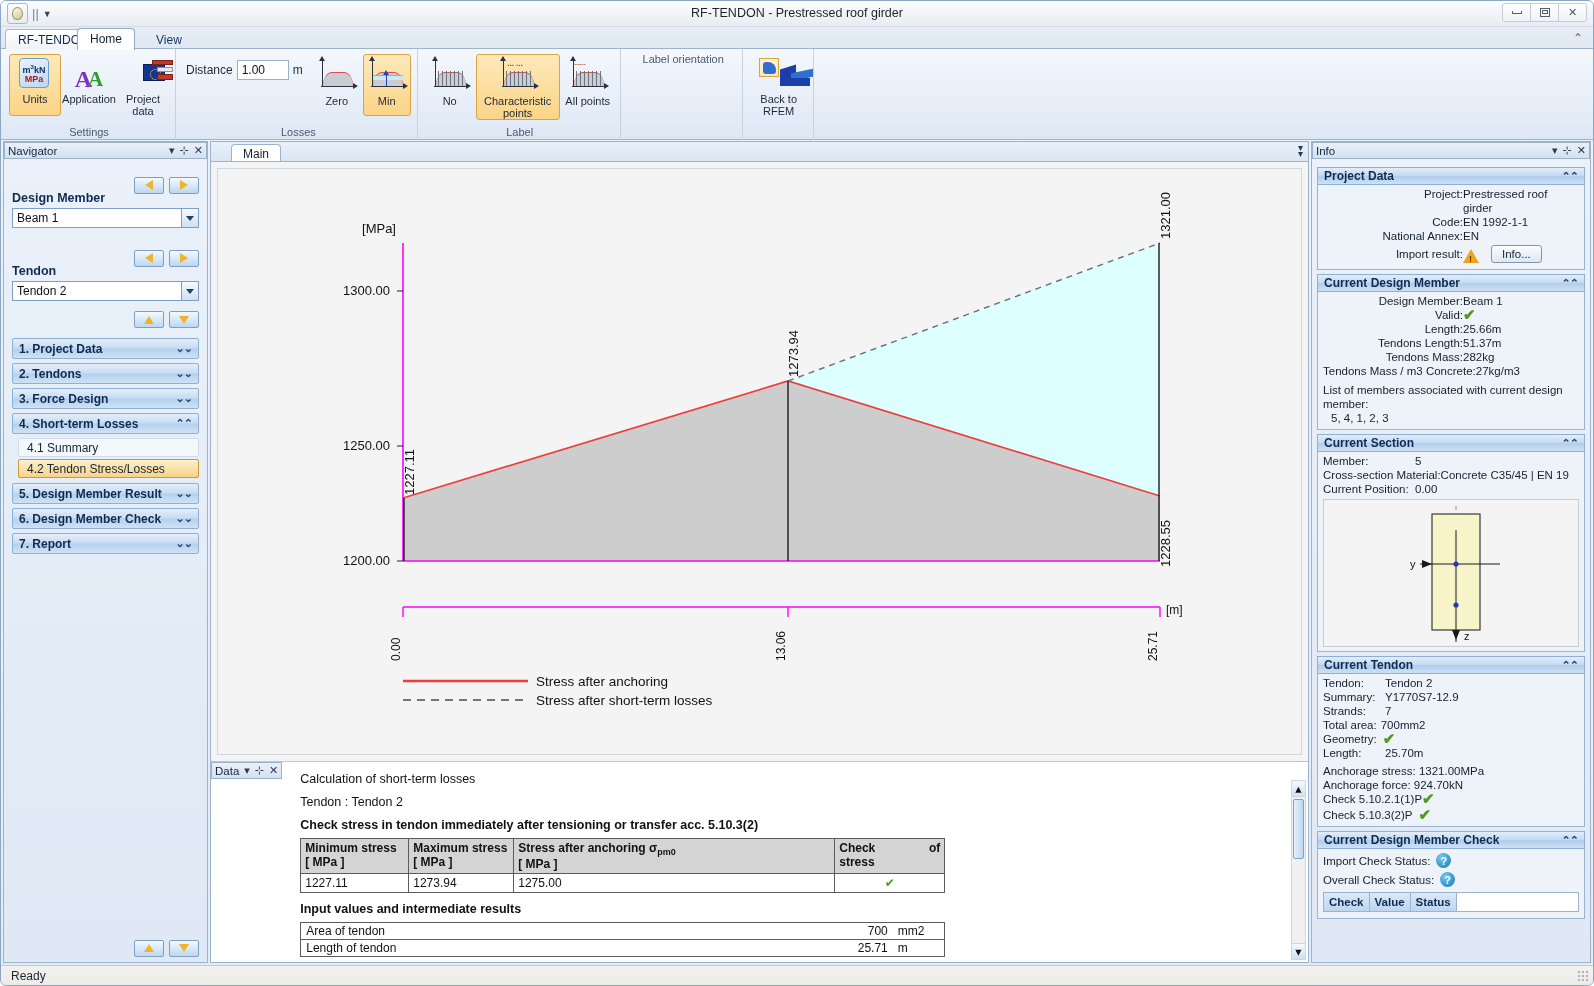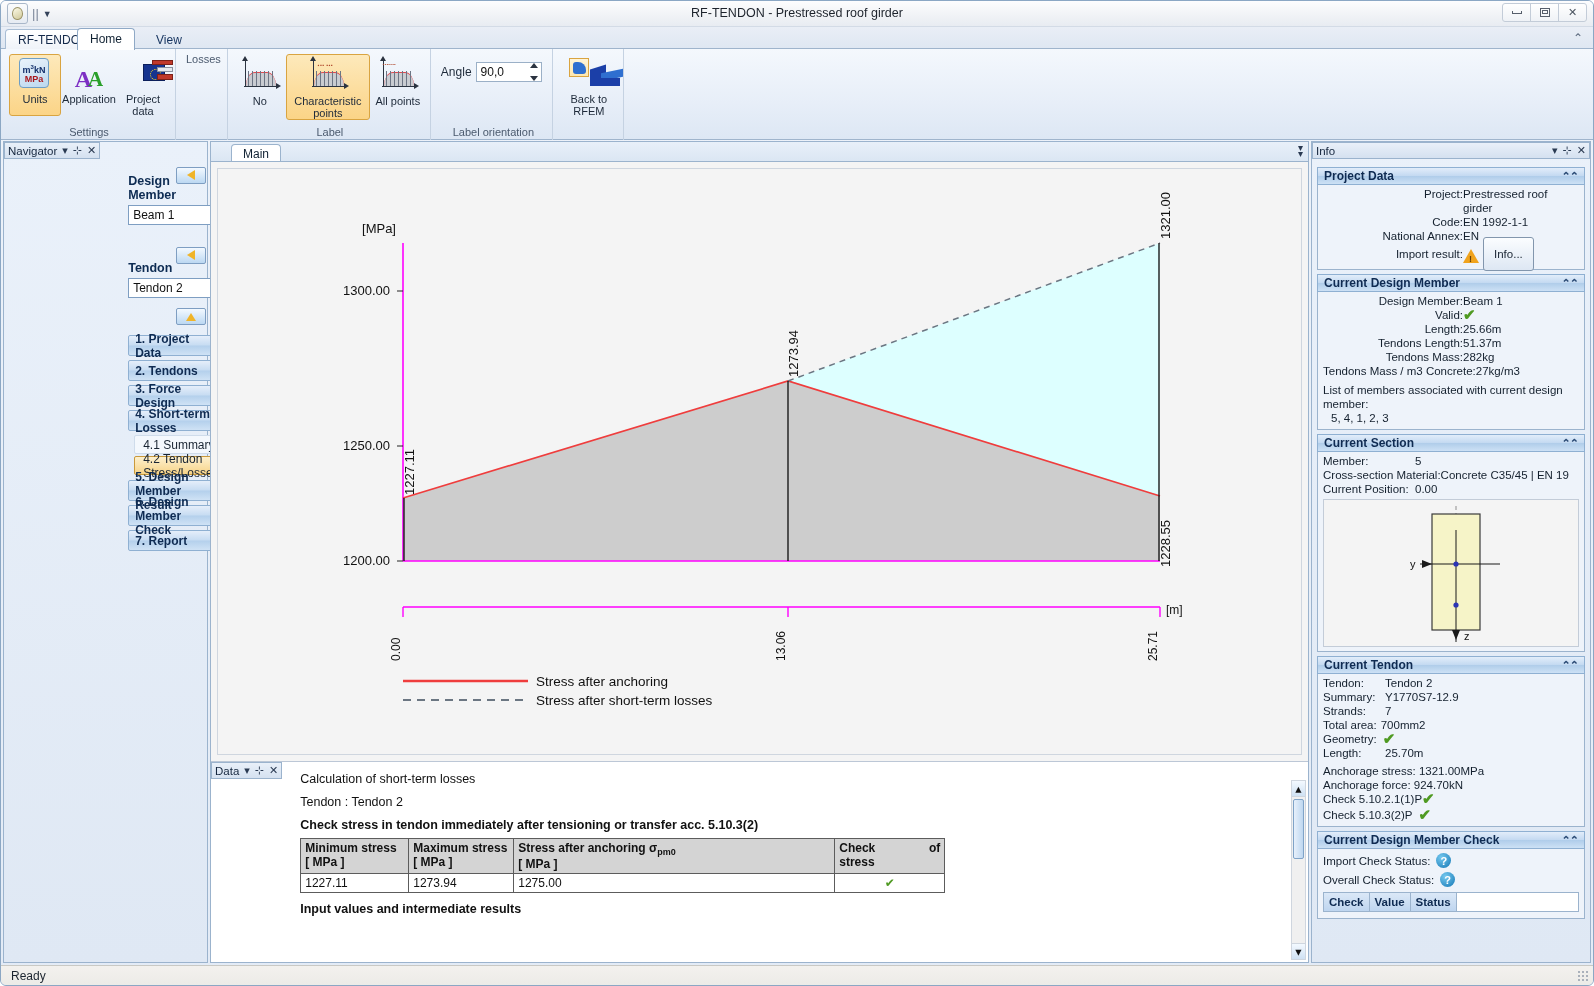--- a/index.html
+++ b/index.html
@@ -202,21 +202,21 @@
     padding: 0 3px;
   }
   .panel-title .ptitle { flex:1; }
   .panel-title .pbtn { margin-left: 5px; color:#2a3a52; font-size: 11px; cursor:default; }
 
   
   .navigator {
     position:absolute; left:2px; top:1px; width:205px; bottom:2px;
     background: linear-gradient(180deg,#eaf1fa,#dfe8f4);
     border: 1px solid #9bb3cd;
-    display:flex; gap:20px;
+    display:flex; flex-direction:column;
   }
   .nav-body { flex:1; padding: 6px 8px; position:relative; }
   .nav-head {
     display:flex; align-items:center; justify-content:space-between;
     margin-bottom: 3px;
   }
   .nav-head .t { font-size: 12.5px; font-weight:700; color:#0d2b52;margin-top:26px; }
   .arwbtn {
     width: 30px; height: 17px; border:1px solid #7e9ec2; border-radius:2px;
     background: linear-gradient(180deg,#f3f9ff,#bcd8f2);
@@ -336,24 +336,24 @@
     background:#eef3fa; border:1px solid #9bb3cd; border-top:none;
     padding: 2px 5px 4px 5px; font-size: 11.5px; color:#14202e; line-height:14px;
   }
   .kv { display:flex; }
   .kv .k { width: 140px; text-align: right; }
   .kv .v { flex:1; }
   .kvn { display:flex; }
   .kvn .k { width: 92px; }
   .btn-info {
     display:inline-flex; align-items:center; justify-content:center;
-    height: 34px; padding: 0 10px; font-size: 11.5px;
+    height: 18px; padding: 0 10px; font-size: 11.5px;
     border:1px solid #8296ad; border-radius:3px;
     background: linear-gradient(180deg,#fbfdff,#dde7f3); color:#1a2533;
-    margin-left: 4px;
+    margin-left: 12px;
   }
   .warn {
     display:inline-block; width:0;height:0;position:relative; top:2px;
     border-left:8px solid transparent;border-right:8px solid transparent;border-bottom:14px solid #f0a31d;
   }
   .warn:after{content:"!";position:absolute;left:-2px;top:3px;font-size:9px;color:#6a4206;font-weight:700;}
   .qmark {
     display:inline-flex;align-items:center;justify-content:center;
     width:15px;height:15px;border-radius:50%;
     background: radial-gradient(circle at 35% 30%, #74c8ef, #1477b5);
@@ -436,20 +436,45 @@
           <span class="ico">
             <span class="ico-proj"><i class="eu"></i><i class="bar1"></i><i class="bar2"></i><i class="bar3"></i></span>
           </span>
           <span class="lbl">Project data</span>
         </div>
       </div>
       <div class="rgroup-title">Settings</div>
     </div>
 
     <div class="rgroup" style="padding-left:10px">
+      <div class="rgroup-body" style="align-items:flex-start">
+        <div class="rgroup-inline" style="padding-top:6px">
+          <span class="lbl-txt">Distance</span>
+          <input class="txtbox" value="1.00" style="">
+          <span class="lbl-txt">m</span>
+        </div>
+        <div class="bigbtn" style="margin-left:8px;width:48px">
+          <span class="ico-graph">
+            <i class="gy"></i>
+              <i class="gx"></i>
+              <i class="gfill"></i>
+          </span>
+          <span class="lbl">Zero</span>
+        </div>
+        <div class="bigbtn sel" style="width:48px">
+          <span class="ico-graph">
+            <i class="gy"></i>
+              <i class="gx"></i>
+              <i class="gfill"></i>
+              <i class="gmin"></i>
+              <i class="garrow"></i>
+          </span>
+          <span class="lbl">Min</span>
+        </div>
+      </div>
       <div class="rgroup-title">Losses</div>
     </div>
 
     <div class="rgroup" style="padding-left:8px">
       <div class="rgroup-body">
         <div class="bigbtn" style="width:48px">
           <span class="ico-graph">
             <i class="gy"></i>
               <i class="gx"></i>
               <i class="gfill"></i>
@@ -475,32 +500,20 @@
               <i class="gticks"></i>
               <i class="glabels" style="left:5px;font-size:4px">▪▪▪▪▪▪▪</i>
           </span>
           <span class="lbl">All points</span>
         </div>
       </div>
       <div class="rgroup-title">Label</div>
     </div>
 
     <div class="rgroup" style="padding-left:10px;width:122px">
-      <div class="rgroup-body" style="align-items:flex-start">
-        <div class="rgroup-inline">
-          <span class="lbl-txt">Angle</span>
-          <span class="spinner">
-            <input class="txtbox" style="width: 66px;" value="90,0">
-            <span class="spin-arrows">
-                <i class="up"></i>
-                <i class="dn"></i>
-              </span>
-          </span>
-        </div>
-      </div>
       <div class="rgroup-title">Label orientation</div>
     </div>
 
     <div class="rgroup" style="padding-left:8px;border-right:1px solid #c5d2e2">
       <div class="rgroup-body">
         <div class="bigbtn" style="width:56px">
           <span class="ico">
             <span class="ico-rfem"><i class="b1"></i><i class="b3"></i><i class="b2"></i><i class="sq"></i></span>
           </span>
           <span class="lbl">Back to RFEM</span>
@@ -708,20 +721,34 @@
               <tbody>
                 <tr>
                   <td>1227.11</td>
                   <td>1273.94</td>
                   <td>1275.00</td>
                   <td style="text-align:center" class="tick">✔</td>
                 </tr>
               </tbody>
             </table>
             <h5 style="margin-top:9px">Input values and intermediate results</h5>
+            <table class="dtbl2">
+              <tbody>
+                  <tr>
+                <td style="border-right:none">Area of tendon</td>
+                <td style="border-left:none;border-right:none;text-align:right;width:60px">700</td>
+                <td style="border-left:none;width:52px">mm2</td>
+              </tr>
+              <tr>
+                <td style="border-right:none">Length of tendon</td>
+                <td style="border-left:none;border-right:none;text-align:right">25.71</td>
+                <td style="border-left:none">m</td>
+              </tr>
+            </tbody>
+              </table>
             <div class="vscroll">
               <div class="sarr" style="top:0">▴</div>
               <div class="thumb"></div>
               <div class="sarr b">▾</div>
             </div>
           </div>
         </div>
       </div>
     </div>
 

